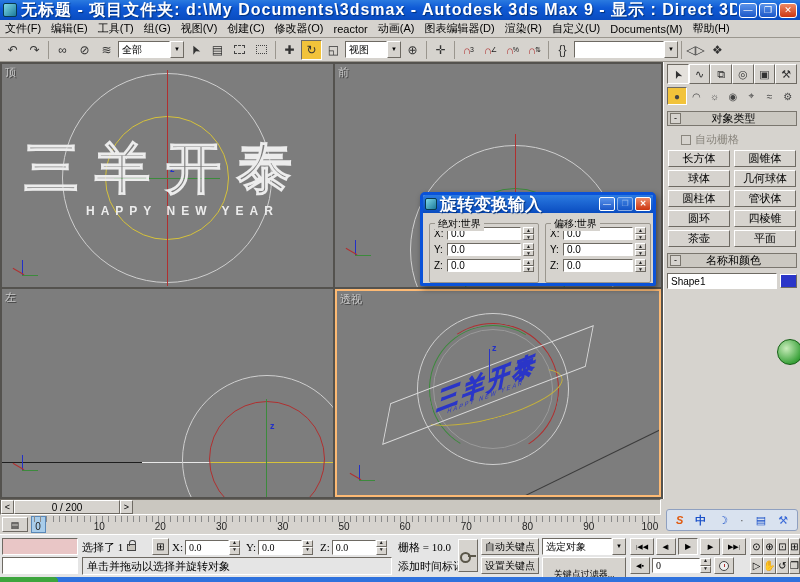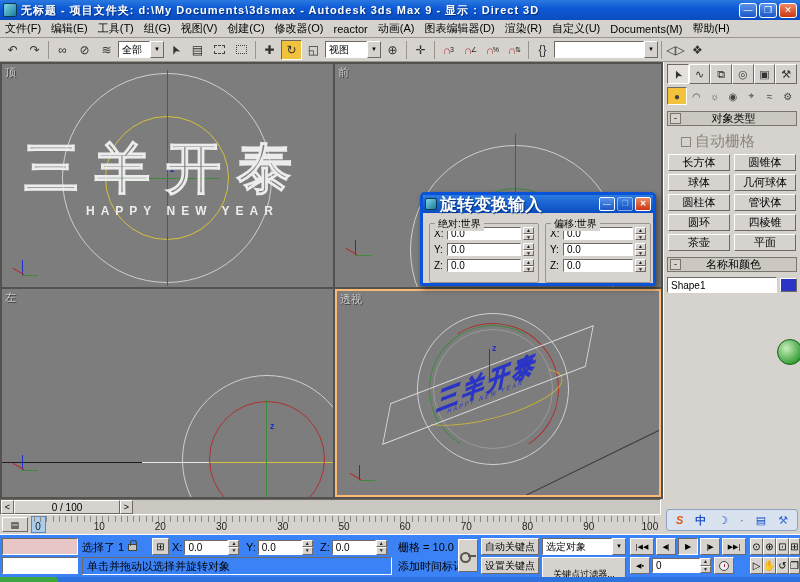--- a/index.html
+++ b/index.html
@@ -15,21 +15,21 @@
   .spn { display:flex; flex-direction:column; width:11px; }
   .spn > span { flex:1; border:1px solid; border-color:#fff #6e6a63 #6e6a63 #fff; background:#d6d3ce;
                 font-size:5px; line-height:4px; text-align:center; color:#222; overflow:hidden; }
 
   
   #titlebar { left:0; top:0; width:800px; height:20px;
     background:linear-gradient(180deg,#2a7ae0 0%,#0f5ad6 40%,#0a4cc0 100%);
     display:flex; align-items:center; padding:0 3px; }
   #app-icon { width:14px; height:14px; margin-right:4px;
     background:linear-gradient(135deg,#7fd8e8,#1a7a9a); border:1px solid #083a50; border-radius:2px; }
-  #title-text { color:#fff; font-size:11px; font-weight:bold; letter-spacing:1px;
+  #title-text { color:#fff; font-size:16px; font-weight:bold; letter-spacing:1px;
     white-space:nowrap; overflow:hidden; flex:1; text-shadow:1px 1px 1px #00307a; }
   .winbtn { width:18px; height:15px; margin-left:2px; border-radius:3px; color:#fff;
     font-size:9px; line-height:13px; text-align:center; border:1px solid #fff;
     background:linear-gradient(180deg,#5a93ea,#1b57c8); }
   .winbtn.close { background:linear-gradient(180deg,#ee8a66,#cc3611); }
 
   
   #menubar { left:0; top:20px; width:800px; height:18px; display:flex; align-items:center;
     border-bottom:1px solid #9a968e; background:#d6d3ce; }
   #menubar span { font-size:11px; padding:1px 5px; white-space:nowrap; }
@@ -87,21 +87,21 @@
   .cpcat { flex:1; height:18px; display:flex; align-items:center; justify-content:center;
     font-size:10px; color:#444; }
   .cpcat.active { background:#f2c33a; border:1px solid; border-color:#6e6a63 #fff #fff #6e6a63; }
   .rollout { margin-top:6px; height:15px; border:1px solid #7a766e; background:#cbc8c1;
     display:flex; align-items:center; font-size:11px; }
   .rollout .minus { width:11px; height:11px; margin:0 2px; border:1px solid #7a766e; background:#d6d3ce;
     font-size:9px; line-height:9px; text-align:center; }
   .rollout .rtitle { flex:1; text-align:center; padding-right:12px; }
   #autogrid { display:flex; align-items:center; gap:4px; margin:6px 0 2px 14px; }
   #autogrid .cb { width:10px; height:10px; border:1px solid #8a867e; background:#d6d3ce; }
-  #autogrid .lbl { font-size:15px; color:#8a867e;font-family:Liberation Mono, monospace; }
+  #autogrid .lbl { font-size:11px; color:#8a867e;font-family:Liberation Mono, monospace; }
   #obj-grid { display:grid; grid-template-columns:1fr 1fr; gap:3px 4px; margin-top:3px; padding:0 1px; }
   #obj-grid span { height:17px; border:1px solid; border-color:#fff #6e6a63 #6e6a63 #fff;
     background:#d6d3ce; font-size:11px; display:flex; align-items:center; justify-content:center; }
   #name-row { display:flex; gap:3px; margin-top:5px; align-items:center; }
   #name-field { flex:1; height:16px; }
   #color-swatch { width:17px; height:14px; border:1px solid; border-color:#fff #6e6a63 #6e6a63 #fff; }
 
   
   #dialog { left:420px; top:192px; width:236px; height:94px; z-index:50;
     background:#d6d3ce; border:3px solid #0a52d8; border-radius:5px 5px 2px 2px;
@@ -135,21 +135,21 @@
     display:flex; align-items:center; justify-content:center; }
   #frame-marker { position:absolute; left:31px; top:0; width:15px; height:17px;
     background:#a9cdea; border:1px solid #5a88b8; }
   #ticks-minor { position:absolute; left:34px; top:0; width:622px; height:6px;
     background:repeating-linear-gradient(90deg,#8a8a8a 0,#8a8a8a 1px,transparent 1px,transparent 6.2px); }
   #tick-labels { position:absolute; left:26px; top:5px; width:636px; display:flex;
     justify-content:space-between; }
   .tick-label { font-size:10px; color:#222; width:24px; text-align:center; }
 
   
-  #statusbar { left:0; top:534px; width:800px; height:43px; background:#3b82f6; border-top:1px solid #fff; }
+  #statusbar { left:0; top:534px; width:800px; height:43px; background:#e5e5e5; border-top:1px solid #fff;font-family:Liberation Serif, serif; }
   .srow { position:absolute; height:18px; display:flex; align-items:center; }
   .slabel { font-size:11px; white-space:nowrap; }
   .sbtn { border:1px solid; border-color:#fff #6e6a63 #6e6a63 #fff; background:#d6d3ce;
     font-size:10px; display:flex; align-items:center; justify-content:center; white-space:nowrap; }
   .sbtn.pressed { border-color:#6e6a63 #fff #fff #6e6a63; }
   #listener-pink { left:2px; top:3px; width:76px; height:17px; background:#e9c6c6; }
   #listener-white { left:2px; top:22px; width:76px; height:17px; background:#fff; }
   .lock { position:relative; width:9px; height:7px; border:1px solid #444; background:#c8c5be; margin-left:4px; }
   .lock::before { content:''; position:absolute; top:-5px; left:1px; width:5px; height:5px;
     border:1px solid #444; border-bottom:none; border-radius:3px 3px 0 0; }
@@ -201,21 +201,21 @@
       <span>帮助(H)</span>
     </div>
 
   <div id="toolbar" class="abs">
     <div class="tbtn">↶</div>
     <div class="tbtn">↷</div>
     <div class="tsep"></div>
     <div class="tbtn">∞</div>
     <div class="tbtn">⊘</div>
     <div class="tbtn">≋</div>
-    <div class="dd" style="width:46px">
+    <div class="dd" style="width:66px">
       <div class="ddtxt" style="flex:1">全部</div>
       <div class="ddarrow">▼</div>
     </div>
     <div class="tbtn">
         <span class="sel-arrow">➤</span>
       </div>
     <div class="tbtn">▤</div>
     <div class="tbtn">
         <span class="marquee"></span>
       </div>
@@ -440,21 +440,21 @@
             <span>▲</span>
             <span>▼</span>
           </div>
       </div>
     </div>
   </div>
 
   <div id="timeslider" class="abs">
     <div id="ts-group">
       <div class="ts-arrow raised">&lt;</div>
-      <div id="ts-handle" class="raised">0 / 100</div>
+      <div id="ts-handle" class="raised">0 / 200</div>
       <div class="ts-arrow raised">&gt;</div>
     </div>
   </div>
 
   <div id="trackbar" class="abs">
     <div id="mini-curve" class="raised">▤</div>
     <div id="frame-marker"></div>
     <div id="ticks-minor" style="left:34px"></div>
     <div id="tick-labels">
         <span class="tick-label">0</span>

